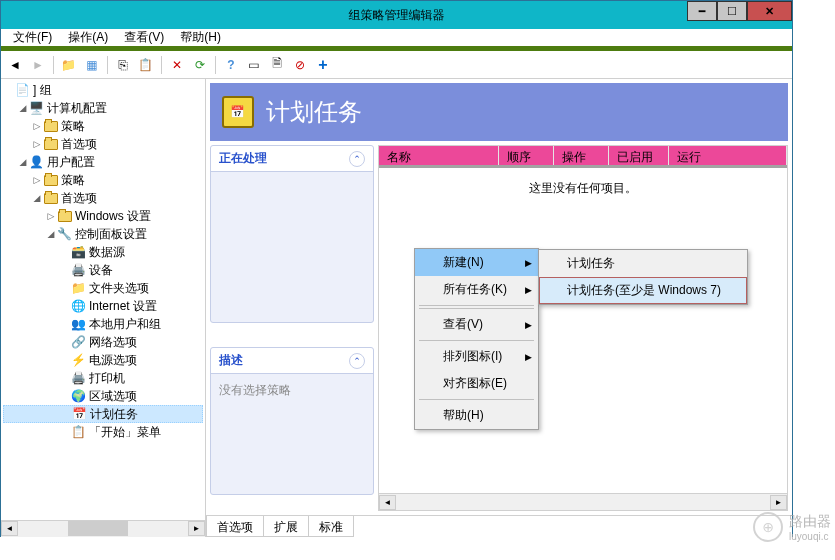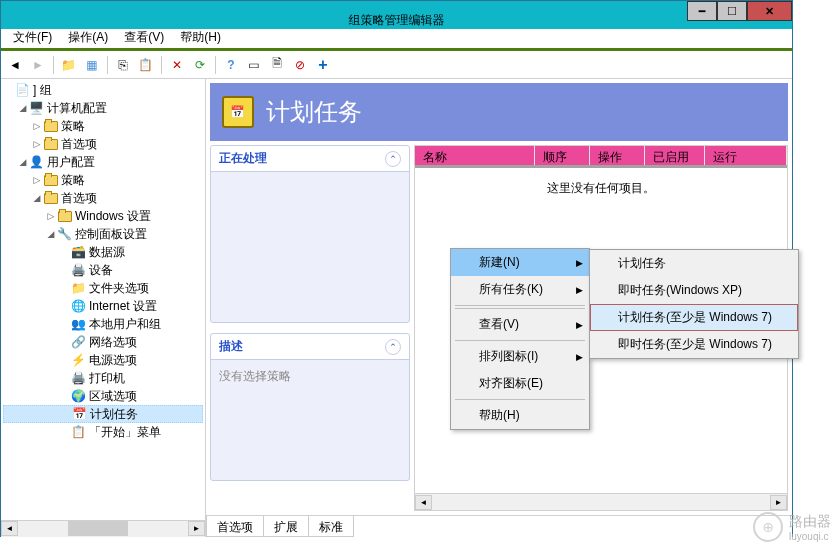--- a/index.html
+++ b/index.html
@@ -1,25 +1,25 @@
 <!DOCTYPE html>
 <html><head>
 <meta charset="utf-8">
 <style>
 *{margin:0;padding:0;box-sizing:border-box;font-family:"Microsoft YaHei","Segoe UI",Tahoma,sans-serif;font-size:12px}
 body{background:#fff;width:835px;height:560px;overflow:hidden;position:relative}
 .window{width:793px;height:537px;background:#fff;border:1px solid #2c7096;position:relative}
-.titlebar{height:28px;background:#0fb6c8;display:flex;align-items:flex-end;justify-content:center;position:relative}
+.titlebar{height:28px;background:#0fb6c8;display:flex;align-items:center;justify-content:center;position:relative}
 .titlebar-text{color:#000;font-size:12px}
 .win-controls{position:absolute;right:0;top:0;display:flex}
 .win-btn{width:30px;height:20px;border:1px solid #333;display:flex;align-items:center;justify-content:center;font-size:11px;background:#c6c6c6}
 .win-btn.min{background:#c6c6c6}
 .win-btn.max{background:#c6c6c6}
 .win-btn.close{background:#c85050;color:#000;width:45px;font-weight:bold}
-.menubar{height:22px;background:#fff;display:flex;align-items:flex-end;padding:0 4px;border-bottom:3px solid #4d7c0f}
+.menubar{height:22px;background:#fff;display:flex;align-items:center;padding:0 4px;border-bottom:5px solid #4d7c0f}
 .menu-item{padding:2px 8px;cursor:default}
 .toolbar{height:28px;background:#fff;display:flex;align-items:center;padding:0 4px;gap:3px;border-bottom:1px solid #d0d0d0}
 .tb-btn{width:20px;height:20px;display:flex;align-items:center;justify-content:center;cursor:pointer}
 .tb-sep{width:1px;height:18px;background:#ccc;margin:0 2px}
 .content{display:flex;height:458px}
 .tree-panel{width:205px;background:#fff;border-right:1px solid #d0d0d0;overflow:hidden;position:relative}
 .tree{padding:2px}
 .tree-node{display:flex;align-items:center;height:18px;white-space:nowrap;cursor:default;padding-left:2px}
 .tree-node.selected{background:#cce8ff;border:1px dotted #99d1ff}
 .expander{width:12px;display:inline-block;text-align:center;color:#666;font-size:9px}
@@ -28,21 +28,21 @@
 .indent-0{padding-left:0}
 .indent-1{padding-left:14px}
 .indent-2{padding-left:28px}
 .indent-3{padding-left:42px}
 .indent-4{padding-left:56px}
 .right-panel{flex:1;display:flex;flex-direction:column;background:#fff}
 .right-header{height:58px;background:#7b8edb;display:flex;align-items:center;padding-left:12px;gap:12px;margin:4px 4px 0 4px}
 .header-icon{width:32px;height:32px;background:#f5d942;border:2px solid #8a6d00;display:flex;align-items:center;justify-content:center;border-radius:3px}
 .header-title{color:#fff;font-size:24px;font-weight:normal}
 .right-body{flex:1;display:flex;gap:4px;padding:4px;background:#fff}
-.left-col{width:200px;display:flex;flex-direction:column;gap:10px}
+.left-col{width:164px;display:flex;flex-direction:column;gap:24px}
 .panel{background:#edf0fa;border:1px solid #c5cee8;border-radius:3px}
 .panel-header{background:#fff;padding:4px 8px;display:flex;justify-content:space-between;align-items:center;border-bottom:1px solid #c5cee8;border-radius:3px 3px 0 0}
 .panel-title{color:#2952cc;font-weight:bold}
 .panel-toggle{width:16px;height:16px;border:1px solid #c5cee8;border-radius:8px;display:flex;align-items:center;justify-content:center;font-size:9px;color:#2952cc}
 .panel-body{padding:8px;min-height:120px;color:#888}
 .grid-area{flex:1;display:flex;flex-direction:column;border:1px solid #d0d0d0}
 .grid-header{display:flex;height:22px;background:#ec4899;border-bottom:3px solid #a3a3a3}
 .grid-col{padding:3px 8px;border-right:1px solid #e5e5e5}
 .grid-body{flex:1;display:flex;align-items:flex-start;justify-content:center;padding-top:12px;color:#000;position:relative}
 .hscroll{height:17px;background:#f0f0f0;border-top:1px solid #d0d0d0;display:flex;align-items:center}
@@ -282,29 +282,27 @@
           <div class="grid-header">
             <div class="grid-col" style="width:120px">名称</div>
             <div class="grid-col" style="width:55px">顺序</div>
             <div class="grid-col" style="width:55px">操作</div>
             <div class="grid-col" style="width:60px">已启用</div>
             <div class="grid-col" style="flex:1">运行</div>
           </div>
           <div class="grid-body">
             <span>这里没有任何项目。</span>
 
-            <div class="context-menu" style="top:80px;left:35px;width:140px">
+            <div class="context-menu" style="top:80px;left:35px;width:125px">
               <div class="ctx-item hover">
                   <span>新建(N)</span>
                   <span class="ctx-arrow">▶</span>
                 <div class="submenu">
                   <div class="sub-item">计划任务</div>
-                  <div class="sub-item">即时任务(Windows XP)</div>
                   <div class="sub-item highlighted">计划任务(至少是 Windows 7)</div>
-                  <div class="sub-item">即时任务(至少是 Windows 7)</div>
                 </div>
               </div>
               <div class="ctx-item">
                   <span>所有任务(K)</span>
                   <span class="ctx-arrow">▶</span>
                 </div>
               <div class="ctx-sep"></div>
               <div class="ctx-sep"></div>
               <div class="ctx-item">
                   <span>查看(V)</span>

